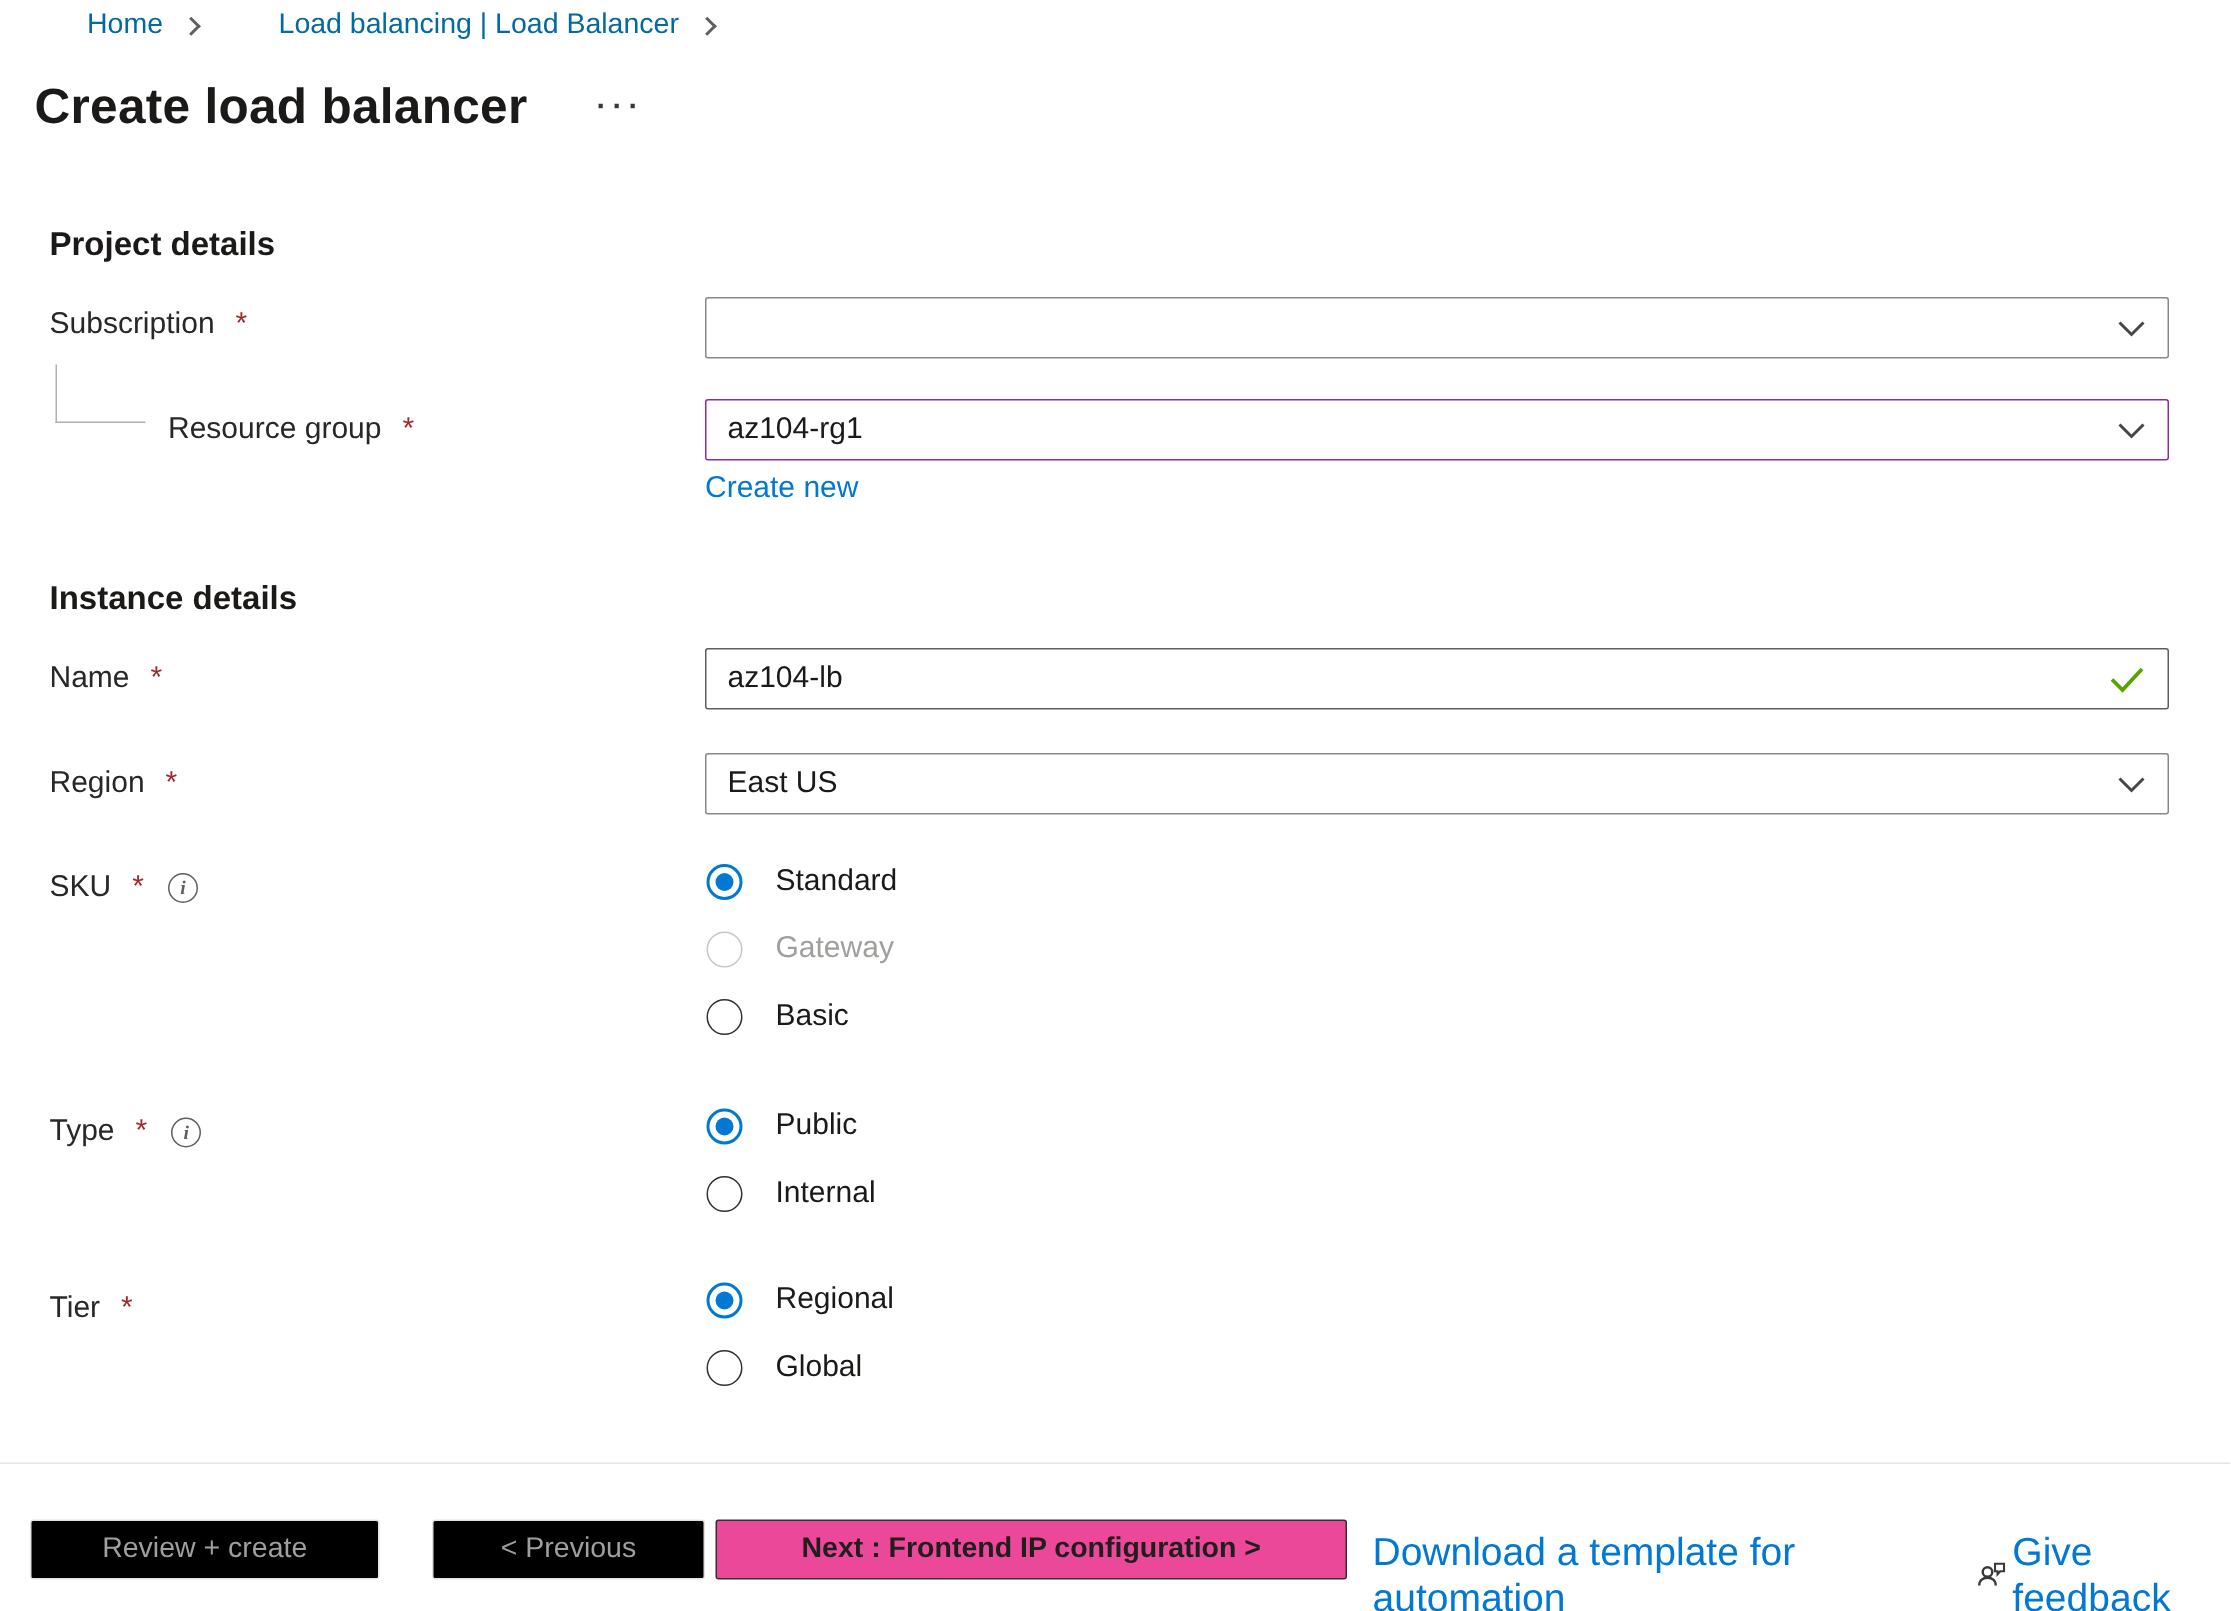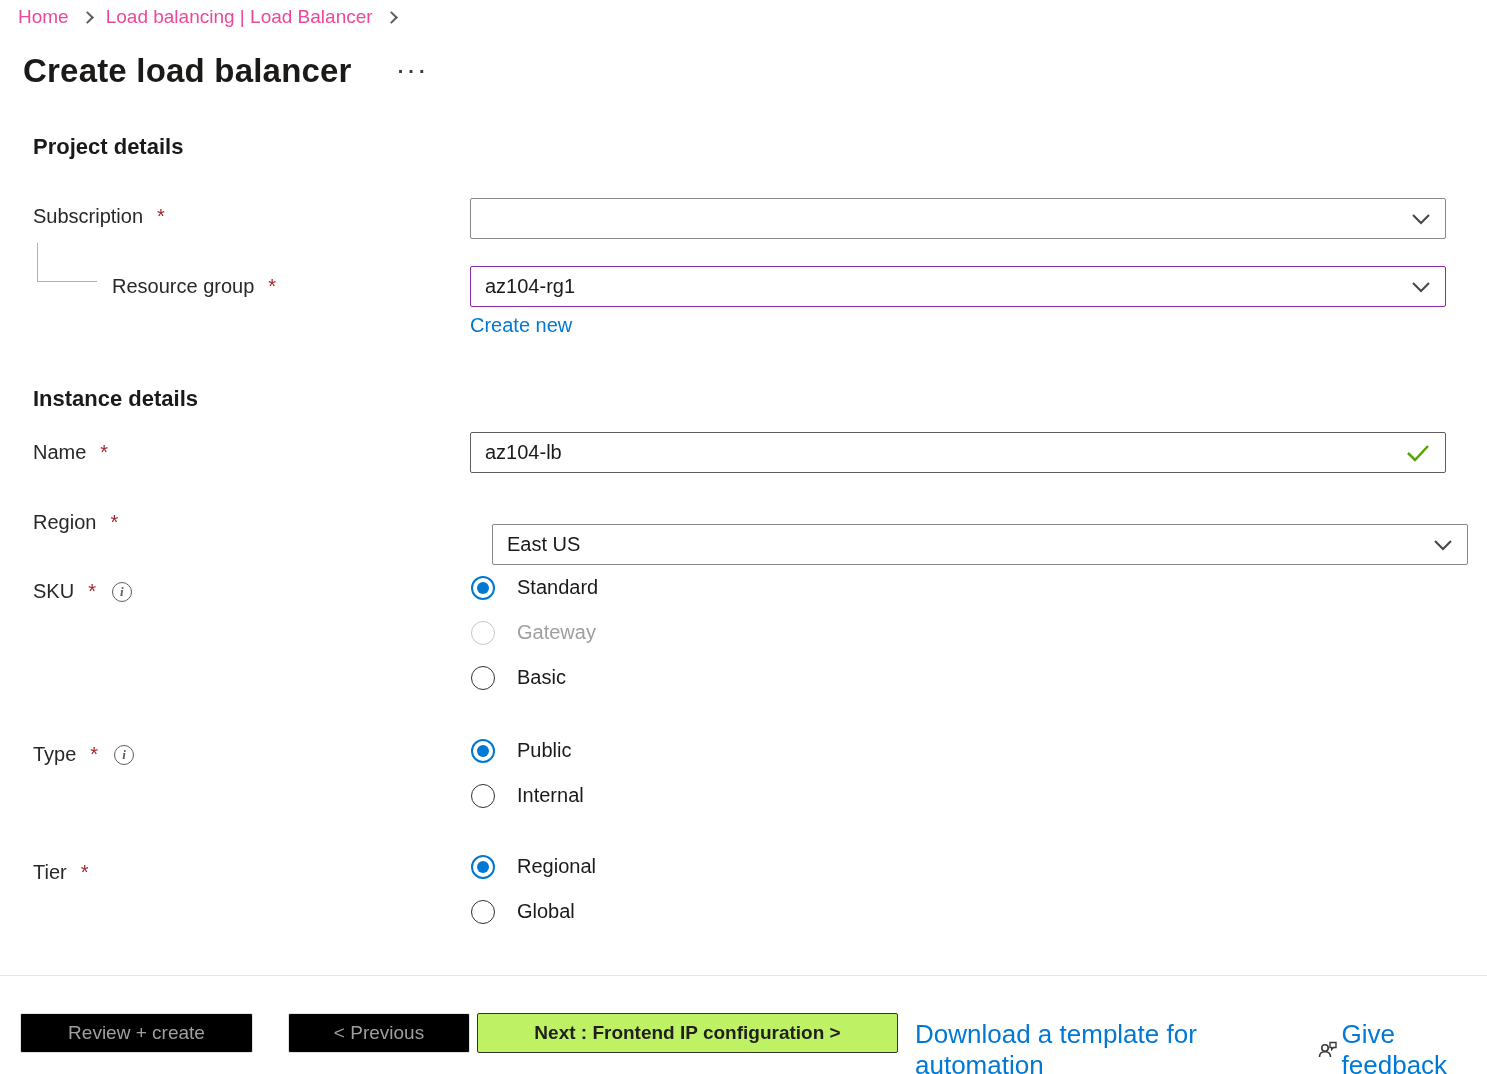--- a/index.html
+++ b/index.html
@@ -7,21 +7,21 @@
   body {
     font-family:"Liberation Sans","DejaVu Sans",sans-serif;
     color:#292827;
     width:1487px; height:1074px;
     position:relative; overflow:hidden;
   }
   .canvas { position:absolute; inset:0; }
 
   
   .breadcrumb { position:absolute; left:18px; top:6px; display:flex; align-items:center; gap:10px; font-size:19px; }
-  .crumb { color:#ec4899; text-decoration:none; cursor:pointer; }
+  .crumb { color:#0369a1; text-decoration:none; cursor:pointer;margin-left:40px; }
   .crumb-sep { width:9px; height:9px; border-top:2px solid #605e5c; border-right:2px solid #605e5c; transform:rotate(45deg); margin:0 4px; }
 
   
   .title-row { position:absolute; left:23px; top:52px; display:flex; align-items:center; gap:44px; }
   .page-title { font-size:33px; font-weight:700; color:#1b1a19; letter-spacing:0.2px; }
   .more-dots { font-size:20px; font-weight:700; color:#3b3a39; letter-spacing:4px; cursor:pointer; padding:4px 2px; }
 
   
   .section-heading { position:absolute; left:33px; font-size:22px; font-weight:700; color:#1b1a19; }
 
@@ -67,21 +67,21 @@
   .radio-row.disabled .radio-label { color:#a19f9d; }
 
   
   .footer-sep { position:absolute; left:0; top:975px; width:1487px; height:1px; background:#e8e6e4; }
   .btn {
     position:absolute; top:1013px; height:40px; border-radius:2px;
     font-size:19px; display:flex; align-items:center; justify-content:center;
     font-family:inherit; cursor:pointer;
   }
   .btn.disabled { background:#000000; border:1px solid #e3e1df; color:#a19f9d; cursor:default; }
-  .btn.primary-outline { background:#bef264; border:1.5px solid #323130; color:#201f1e; font-weight:700; }
+  .btn.primary-outline { background:#ec4899; border:1.5px solid #323130; color:#201f1e; font-weight:700; }
   .btn-review { left:20px; width:233px; }
   .btn-previous { left:288px; width:182px; }
   .btn-next { left:477px; width:421px; }
   .footer-links { position:absolute; left:915px; top:1019px; display:flex; align-items:center; font-size:19px; }
   .footer-links .link { font-size:26px; }
   .feedback-wrap { display:flex; align-items:center; margin-left:28px; }
   .feedback-icon { margin-right:2px; display:flex; align-items:center; }
 </style>
 </head>
 <body>
@@ -93,21 +93,21 @@
     <span class="crumb-sep"></span>
     <a class="crumb">Load balancing | Load Balancer</a>
     <span class="crumb-sep"></span>
   </nav>
 
   <div class="title-row">
     <h1 class="page-title">Create load balancer</h1>
     <span class="more-dots">···</span>
   </div>
 
-  <h2 class="section-heading" style="top:134px;">Project details</h2>
+  <h2 class="section-heading" style="top:150px;">Project details</h2>
 
   <div class="field-label" style="left:33px; top:205px;">
     <span>Subscription</span>
       <span class="req">*</span>
   </div>
   <div class="field-box" style="top:198px;">
     <span class="value"></span>
     <span class="chevron-icon">
       <svg width="20" height="12" viewBox="0 0 20 12">
           <polyline points="2,2 10,10 18,2" fill="none" stroke="#484644" stroke-width="2"></polyline>
@@ -143,21 +143,21 @@
       <svg width="26" height="20" viewBox="0 0 26 20">
           <polyline points="3,10 10,17 23,3" fill="none" stroke="#57a300" stroke-width="2.5"></polyline>
         </svg>
     </span>
   </div>
 
   <div class="field-label" style="left:33px; top:511px;">
     <span>Region</span>
       <span class="req">*</span>
   </div>
-  <div class="field-box" style="top:524px;margin-left:22px;">
+  <div class="field-box" style="top:502px;">
     <span class="value">East US</span>
     <span class="chevron-icon">
       <svg width="20" height="12" viewBox="0 0 20 12">
           <polyline points="2,2 10,10 18,2" fill="none" stroke="#484644" stroke-width="2"></polyline>
         </svg>
     </span>
   </div>
 
   <div class="field-label" style="left:33px; top:580px;">
     <span>SKU</span>

